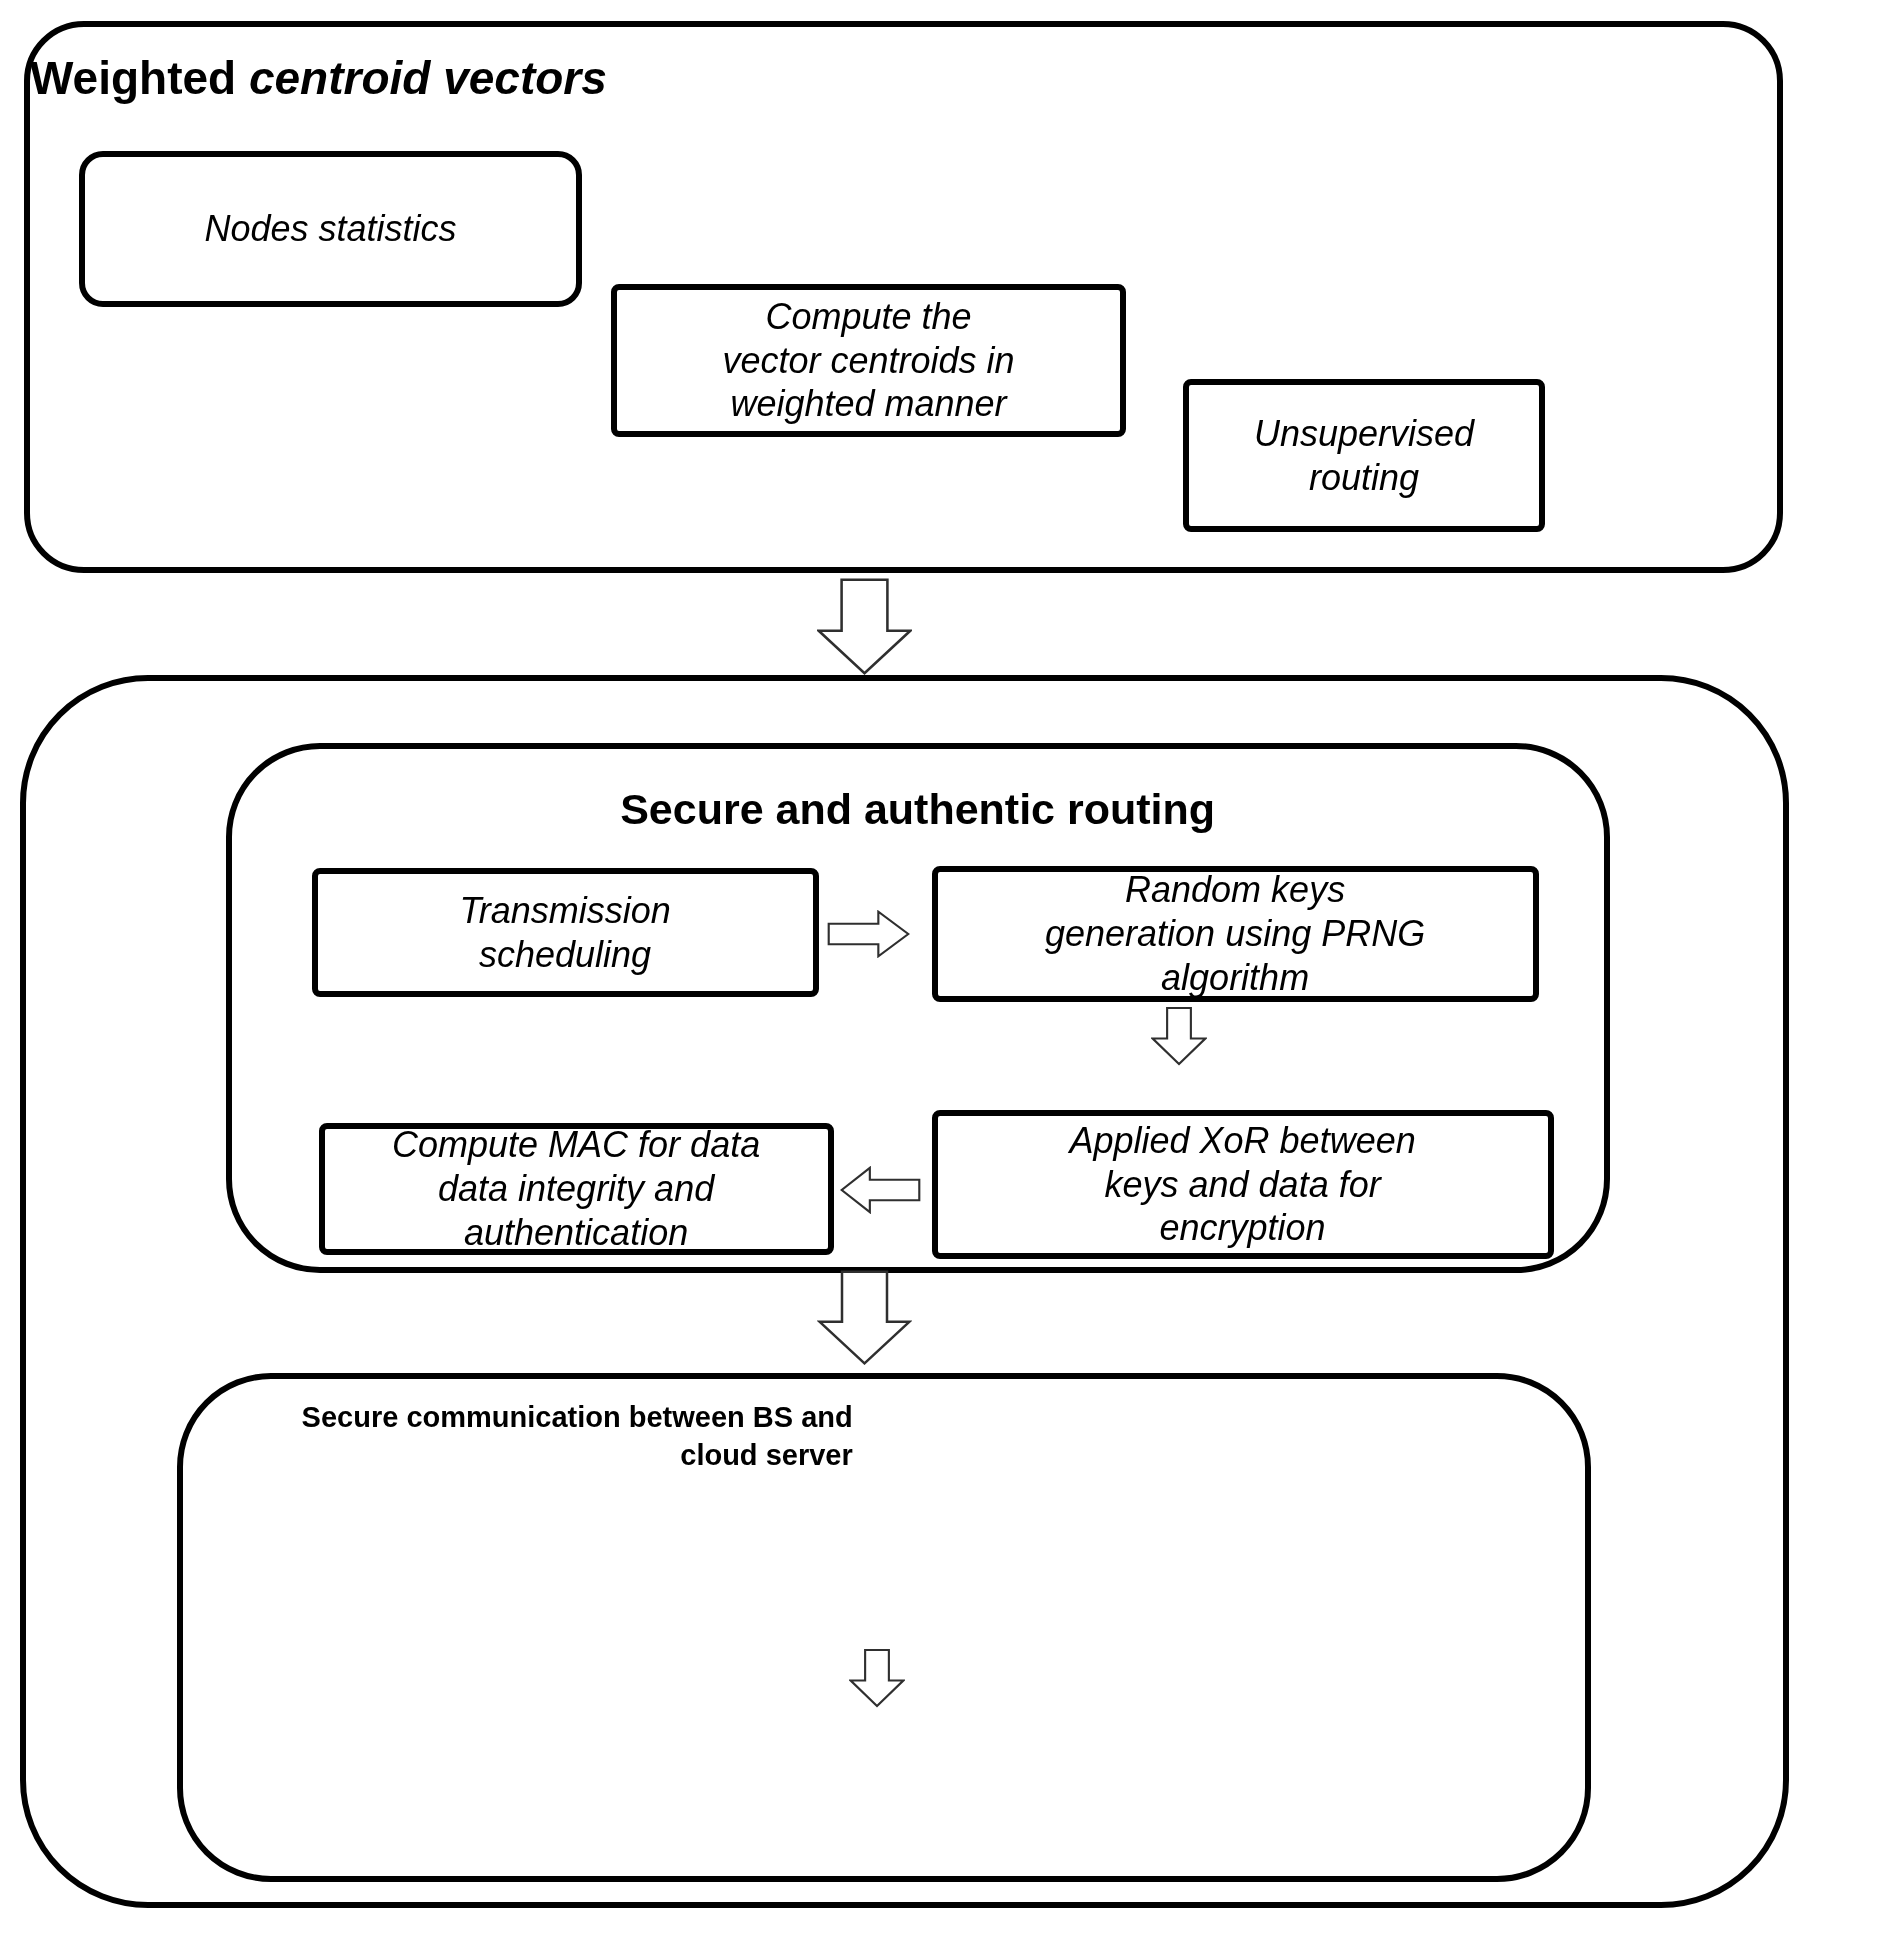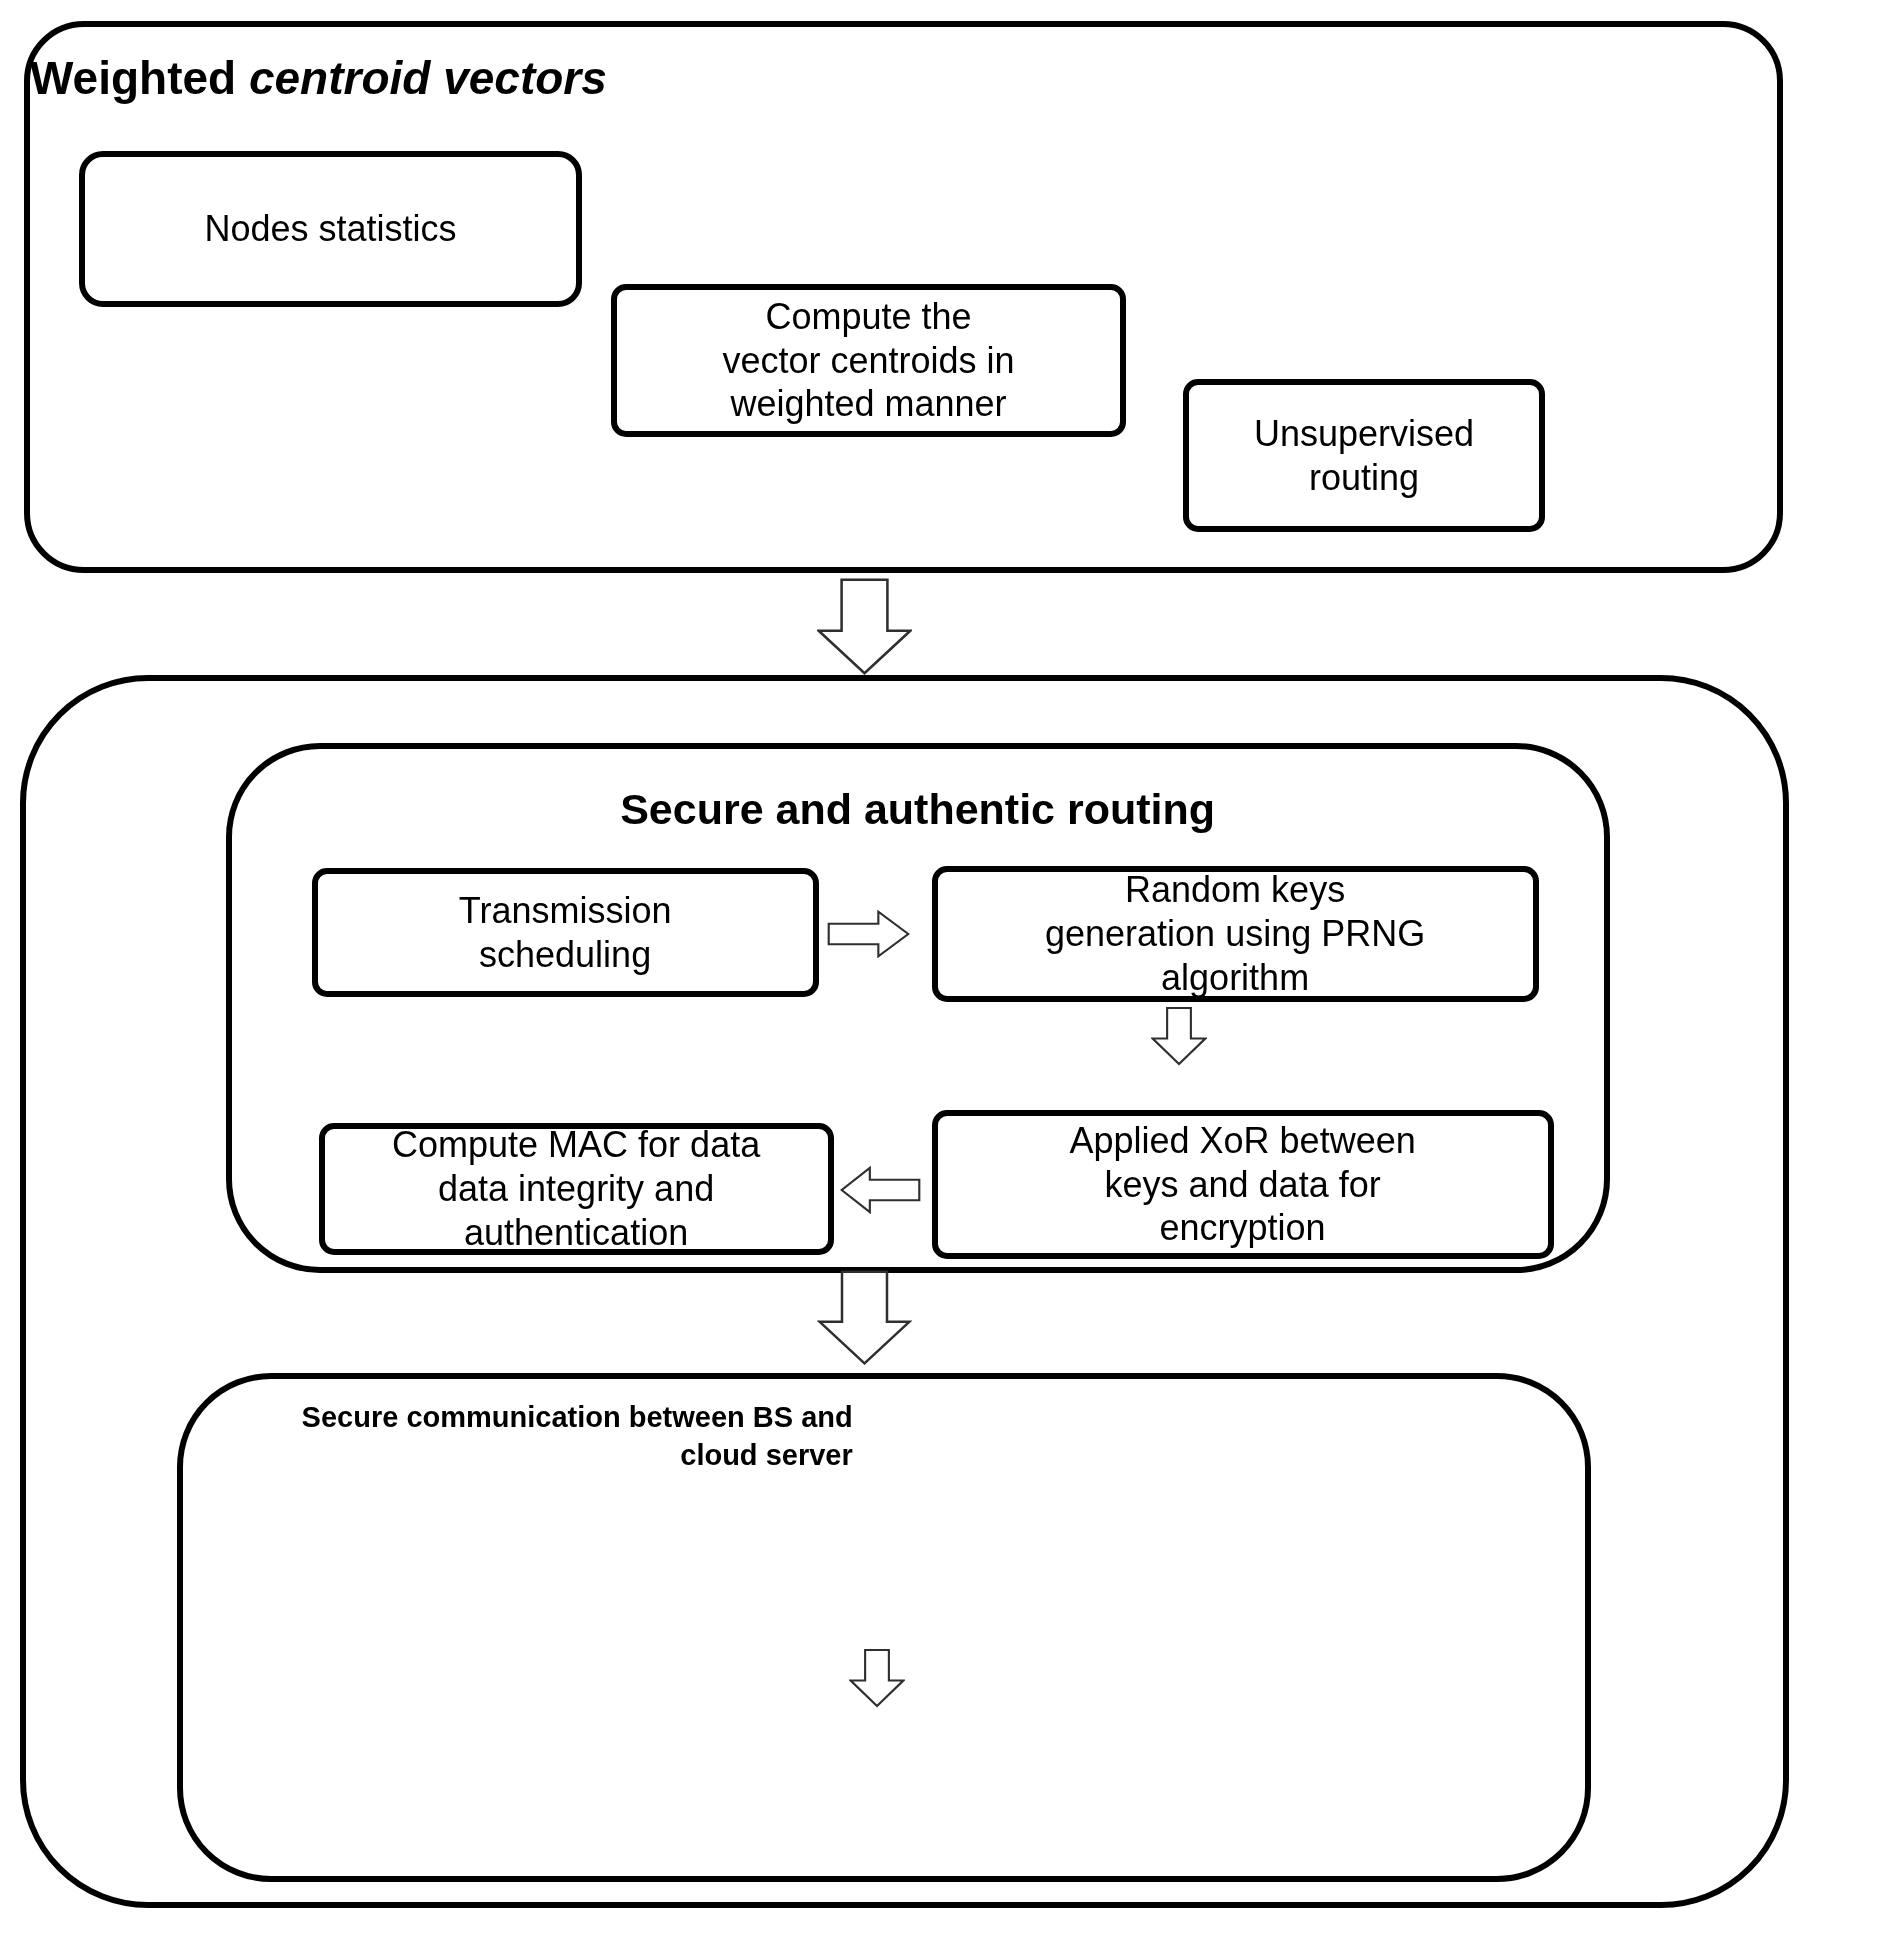--- a/index.html
+++ b/index.html
@@ -19,32 +19,33 @@
   .container {
     position: absolute;
     background: #ffffff;
     border: 6.8px solid #000000;
     box-sizing: border-box;
   }
   .node-box {
     position: absolute;
     background: #ffffff;
     border: 6.8px solid #000000;
-    border-radius: 15px;
+    border-radius: 8px;
     box-sizing: border-box;
     display: flex;
     align-items: center;
     justify-content: center;
     text-align: center;
   }
   .box-label {
     white-space: pre-line;
     font-size: 36px;
     line-height: 1.22;
     color: #000000;
+    font-style: italic;
   }
   .section-title {
     position: absolute;
     font-weight: bold;
     color: #000000;
     white-space: pre-line;
   }
   .arrow {
     position: absolute;
   }

